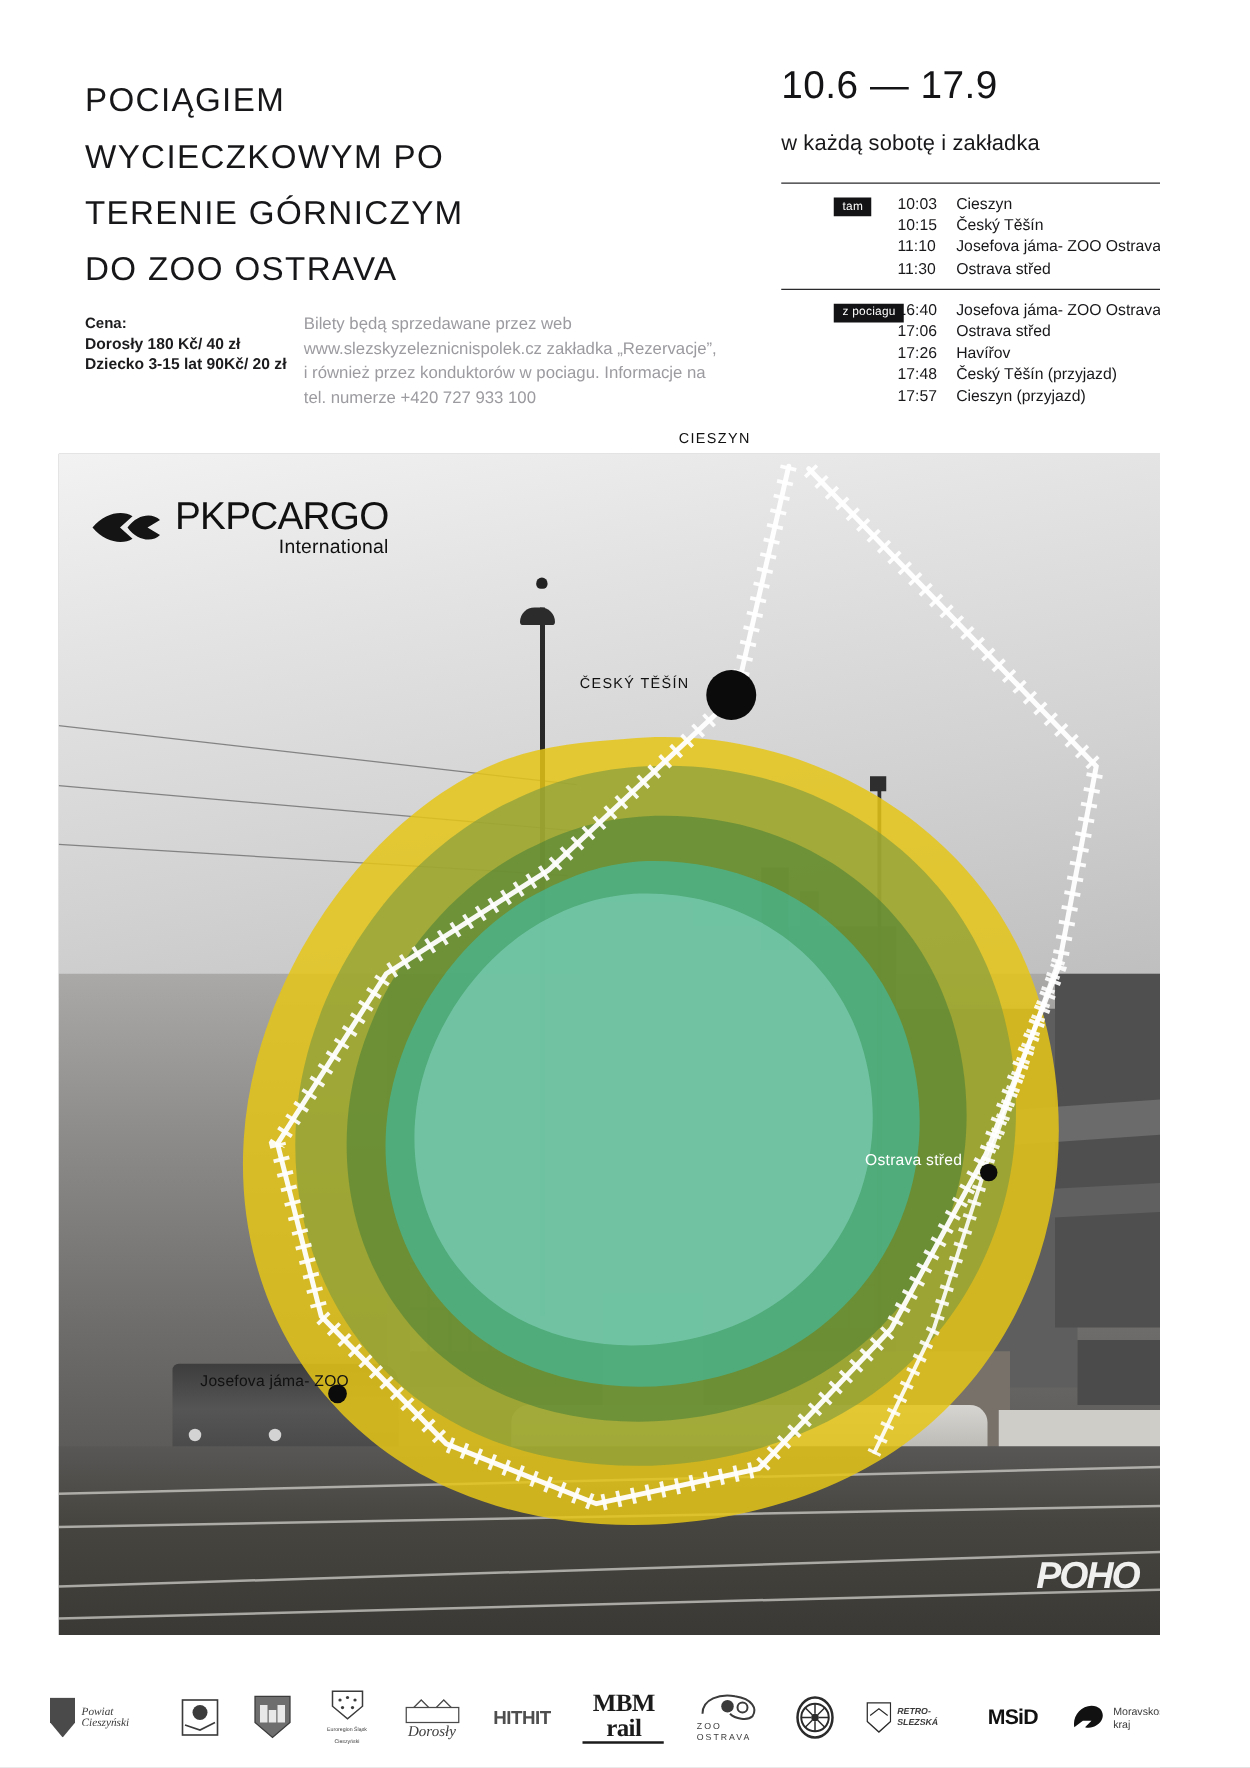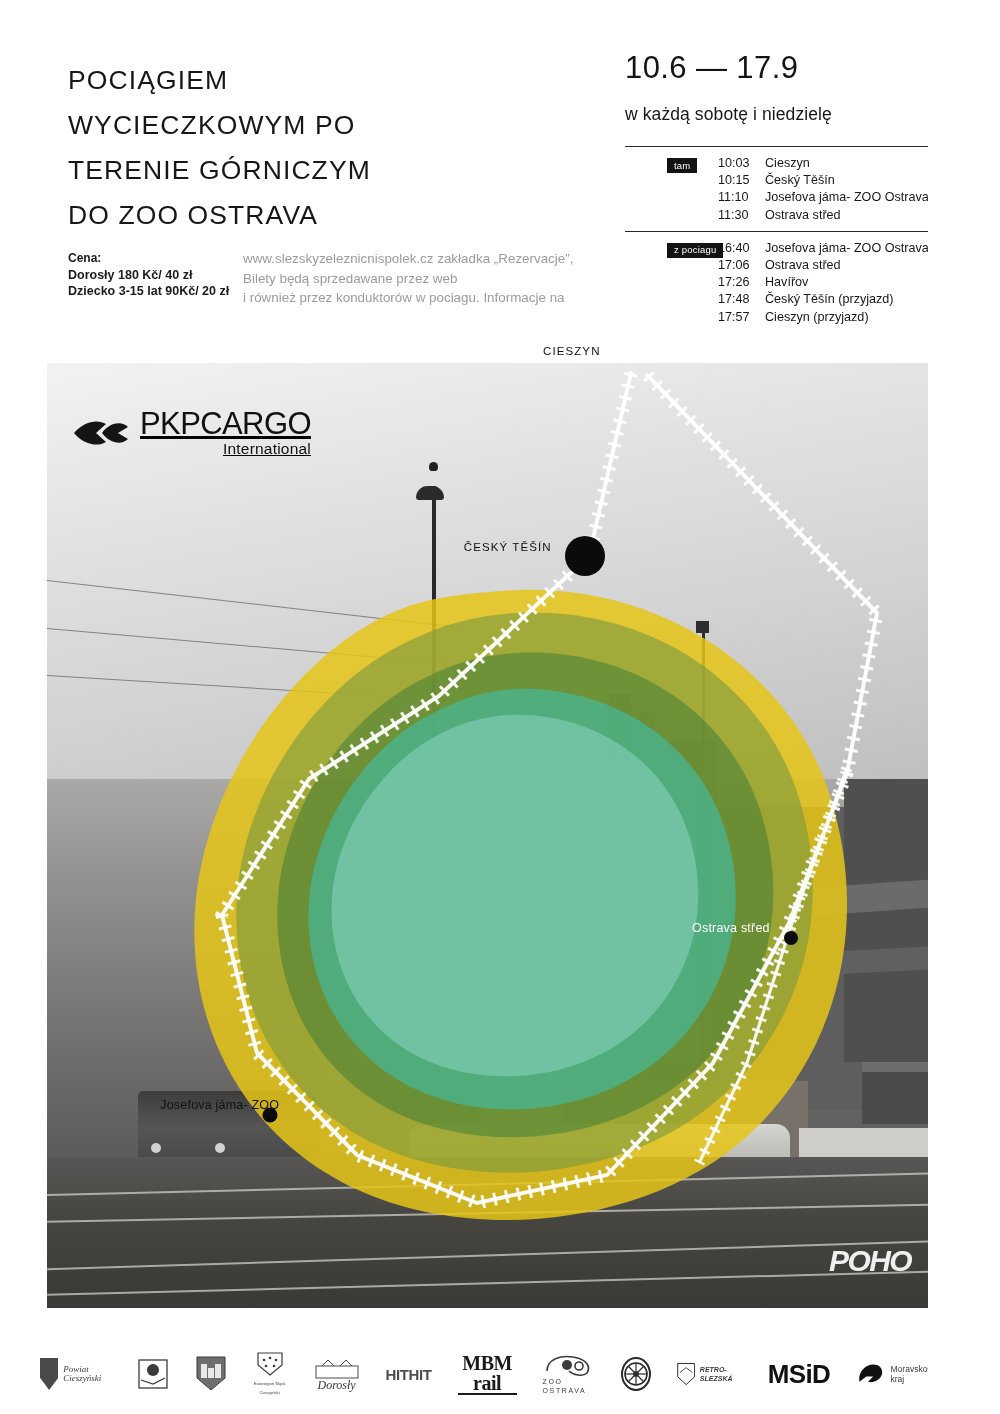--- a/index.html
+++ b/index.html
@@ -130,27 +130,28 @@
     <div class="title-line">DO ZOO OSTRAVA</div>
   </div>
 
   <div class="price-block">
     <div class="price-label">Cena:</div>
     <div class="price-row">Dorosły 180 Kč/ 40 zł</div>
     <div class="price-row">Dziecko 3-15 lat 90Kč/ 20 zł</div>
   </div>
 
   <div class="tickets-block">
+    <div class="tickets-line">Bilety będą sprzedawane przez web</div>
     <div class="tickets-line">www.slezskyzeleznicnispolek.cz zakładka „Rezervacje”,</div>
-    <div class="tickets-line">Bilety będą sprzedawane przez web</div>
     <div class="tickets-line">i również przez konduktorów w pociagu. Informacje na</div>
+    <div class="tickets-line">tel. numerze +420 727 933 100</div>
   </div>
 
   <div class="date-range">10.6 — 17.9</div>
-  <div class="weekdays">w każdą sobotę i niedzielę</div>
+  <div class="weekdays">w każdą sobotę i zakładka</div>
 
   <div class="sched">
     <div class="sched-rule"></div>
 
     <div class="sched-group">
       <div class="sched-tag">tam</div>
       <div class="sched-rows">
         <div class="sched-row">
           <span class="sched-time">10:03</span>
           <span class="sched-stop">Cieszyn</span>
@@ -449,21 +450,21 @@
     </svg>
 
     <div class="node" style="left:24.6%; top:79.6%; width:15px; height:15px; transform:translate(-50%,-50%);"></div>
     <div class="node" style="left:82.1%; top:60.8%; width:14px; height:14px; transform:translate(-50%,-50%);"></div>
     <div class="node" style="left:59.4%; top:20.4%; width:40px; height:40px; transform:translate(-50%,-50%);"></div>
 
     <div class="maplabel lc" style="left:12.5%; top:77.8%;">Josefova jáma- ZOO</div>
     <div class="maplabel white" style="left:71.2%; top:59.1%;">Ostrava střed</div>
     <div class="maplabel" style="left:46%; top:18.8%;">ČESKÝ TĚŠÍN</div>
 
-    <div class="pkp" style="left:25px; top:45px;text-decoration:underline;">
+    <div class="pkp" style="left:25px; top:34px;">
       <div style="display:flex; align-items:center; gap:10px;">
         <svg width="58" height="34" viewBox="0 0 58 34">
           <path d="M2 17 C 12 5, 26 3, 34 8 L 24 17 L 34 26 C 26 31, 12 29, 2 17 Z" fill="#141414"></path>
           <path d="M30 17 C 38 6, 50 5, 56 11 L 46 17 L 56 23 C 50 29, 38 28, 30 17 Z" fill="#141414"></path>
         </svg>
         <div>
           <div class="pkp-txt">PKPCARGO</div>
           <div class="pkp-sub">International</div>
         </div>
       </div>
@@ -555,21 +556,21 @@
 
     <div class="sp">
       <svg width="26" height="32" viewBox="0 0 26 32">
         <path d="M1 1 H25 V20 L13 31 L1 20 Z" fill="none" stroke="#2b2b2b" stroke-width="1.4"></path>
         <path d="M4 14 L13 7 L22 14" fill="none" stroke="#2b2b2b" stroke-width="1.2"></path>
       </svg>
       <div class="sp-name" style="font-weight:700; font-size:7px; font-style:italic;">RETRO-SLEZSKÁ</div>
     </div>
 
     <div class="sp">
-      <div style="font-size:26px; font-weight:700; letter-spacing:-.6px; color:#111;">MSiD</div>
+      <div style="font-size:17px; font-weight:700; letter-spacing:-.6px; color:#111;">MSiD</div>
     </div>
 
     <div class="sp">
       <svg width="34" height="30" viewBox="0 0 34 30">
         <path d="M4 24 C 2 14, 10 4, 20 4 C 28 4, 32 10, 30 16 C 28 22, 20 26, 14 24
                  L 20 18 L 12 18 Z" fill="#111"></path>
       </svg>
       <div class="sp-name" style="font-size:8.5px; line-height:10px; max-width:70px;">Moravskoslezský kraj</div>
     </div>
 

